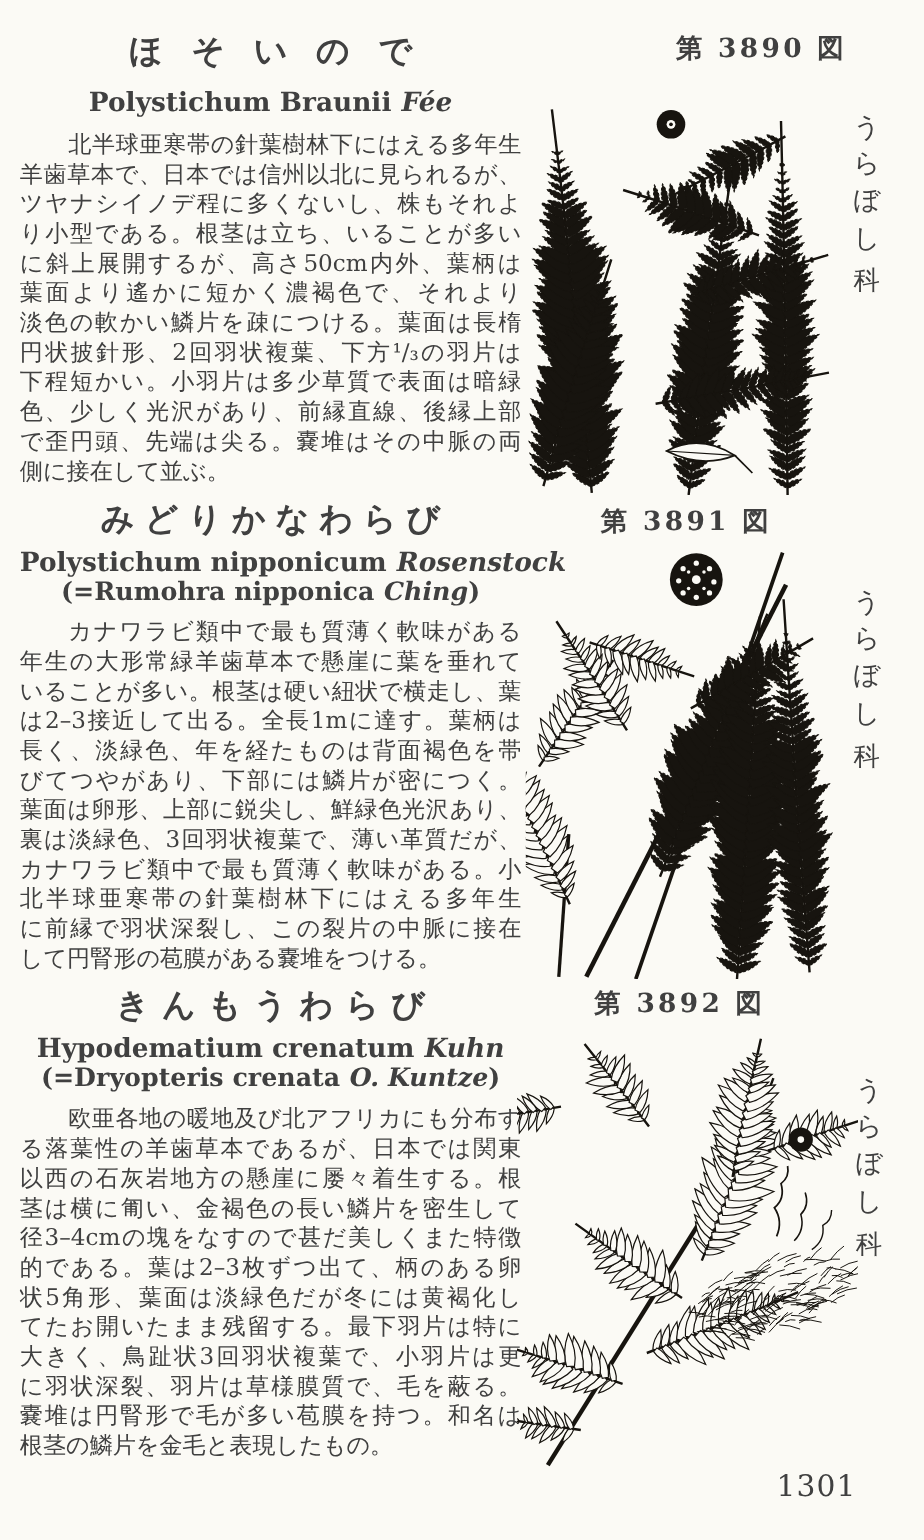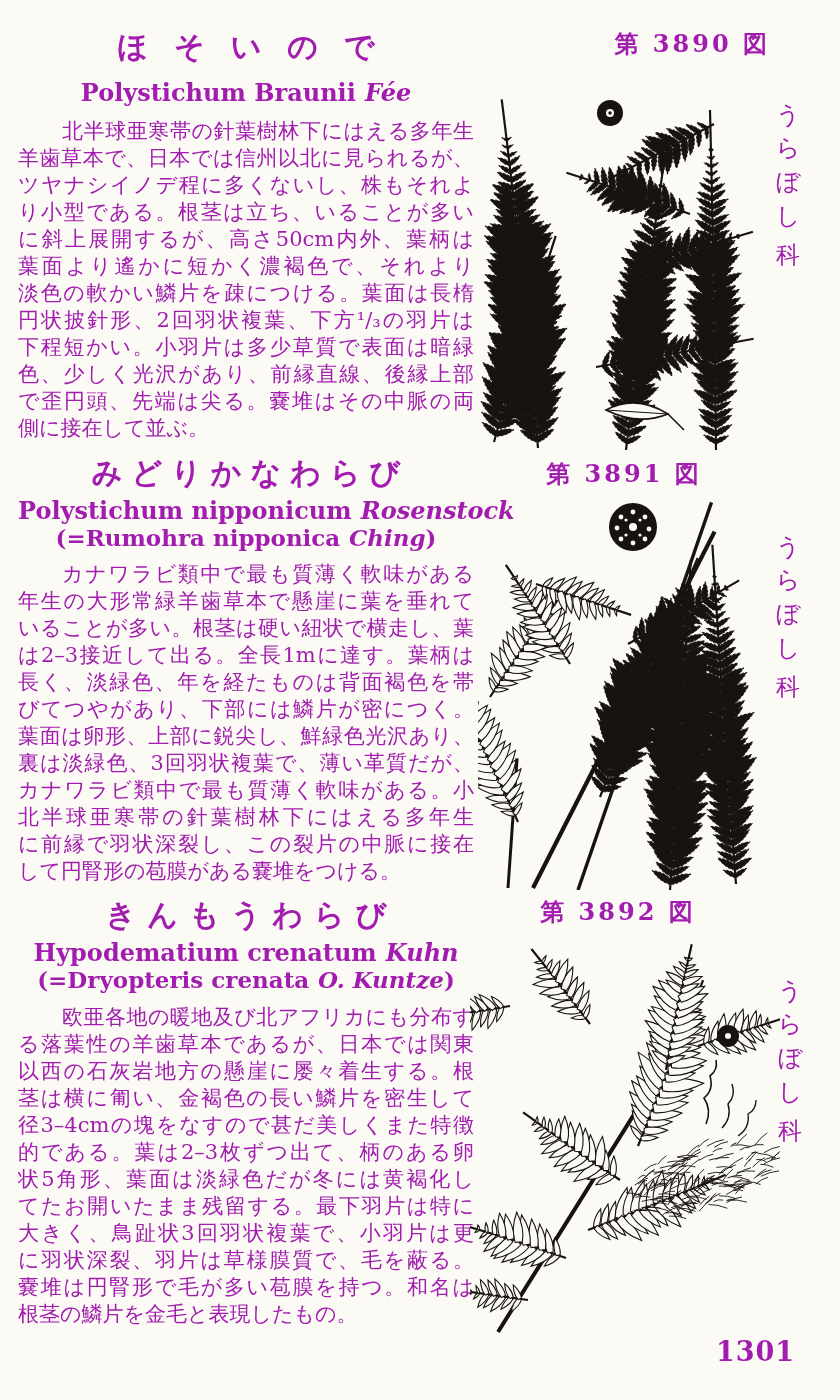--- a/index.html
+++ b/index.html
@@ -1,18 +1,18 @@
 <!DOCTYPE html>
 <html><head>
 <meta charset="utf-8">
 <style>
   html,body{margin:0;padding:0;background:#e8e6e0;}
   .page{
     position:relative;width:840px;height:1400px;margin:0 auto;
-    background:#fbfaf5;color:#a21caf;overflow:hidden;
+    background:#fbfaf5;color:#404040;overflow:hidden;
     font-family:"DejaVu Serif","Liberation Serif",serif;
   }
   .abs{position:absolute;}
   
   .col{left:18px;width:456px;}
   .jp-title{
     text-align:center;font-weight:700;font-size:30px;line-height:1.1;
     letter-spacing:14px;text-indent:14px;white-space:nowrap;
   }
   .jp-title.wide{letter-spacing:26px;text-indent:26px;}
@@ -29,21 +29,21 @@
   .bline.indent{padding-left:44px;}
   .bline.last{text-align-last:left;}
   .fig-caption{
     width:292px;text-align:center;font-size:24px;font-weight:700;
     letter-spacing:3px;white-space:nowrap;
   }
   .family-label{
     writing-mode:vertical-rl;font-size:24px;letter-spacing:7px;
     line-height:1;font-weight:500;
   }
-  .page-number{font-size:27px;letter-spacing:1px;font-weight:700;margin-left:10px;}
+  .page-number{font-size:27px;letter-spacing:1px;font-weight:400;}
   svg.fern{display:block;}
 </style>
 </head>
 <body>
 
 <div class="page">
 
   <div class="abs col jp-title wide" style="top:30px;">ほそいので</div>
   <div class="abs col latin" style="top:80px;">
     <span>Polystichum Braunii</span><span class="author">Fée</span>

